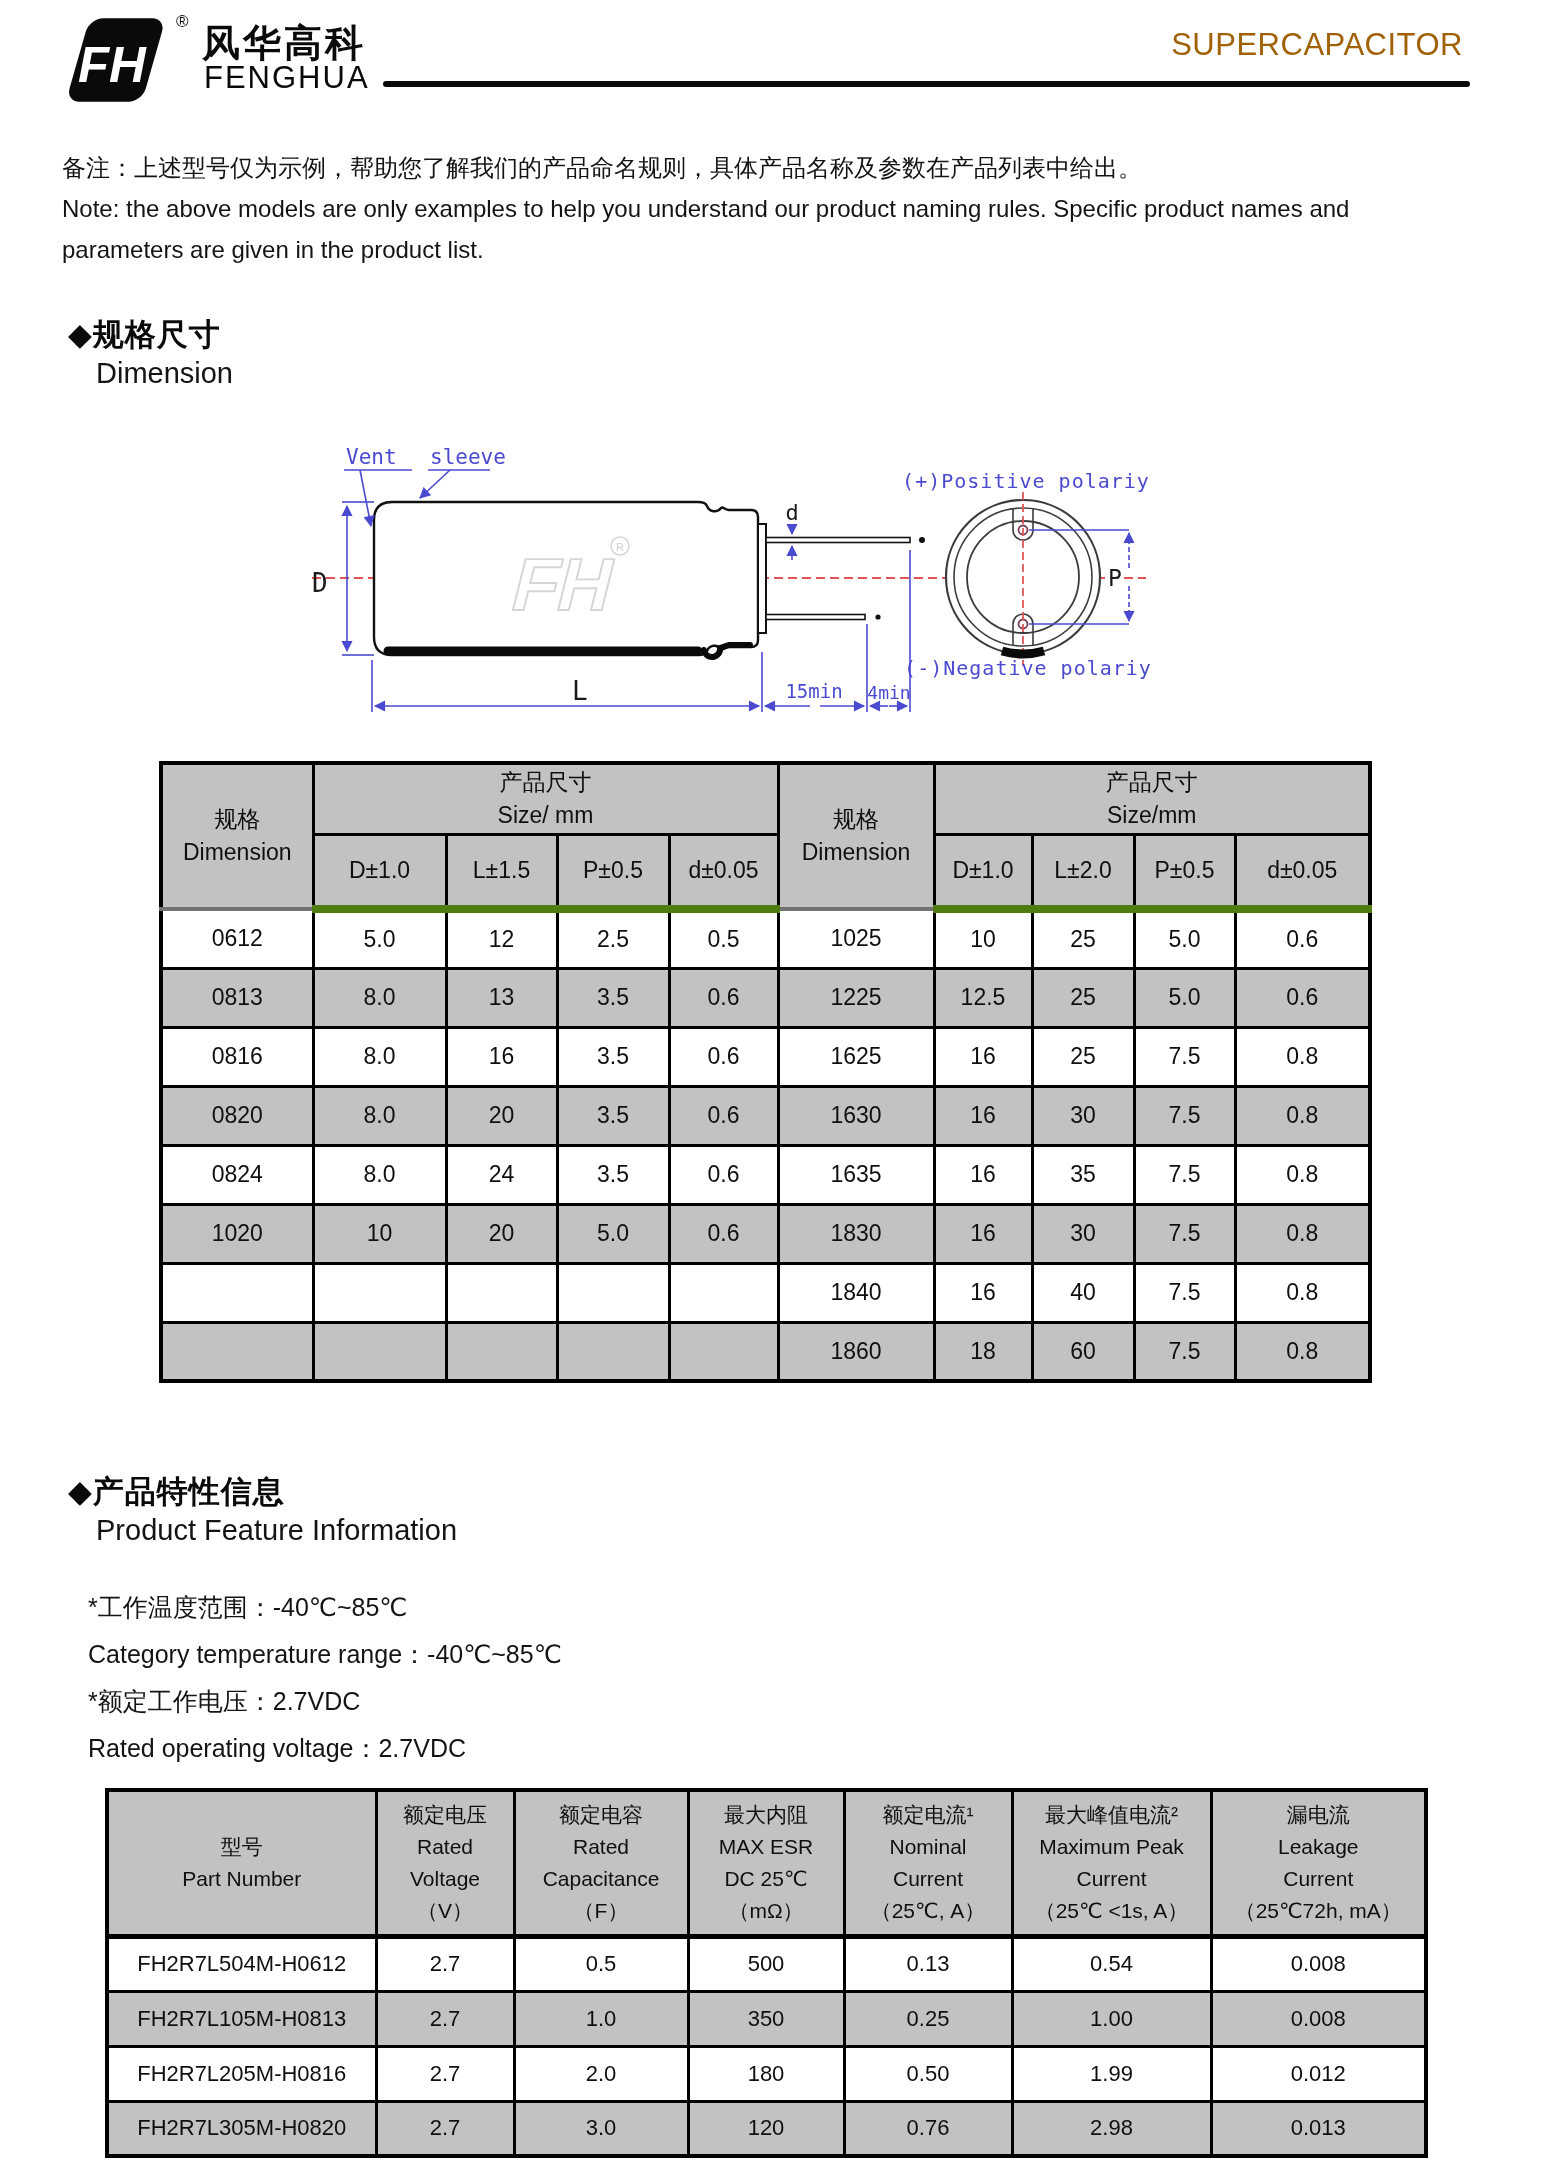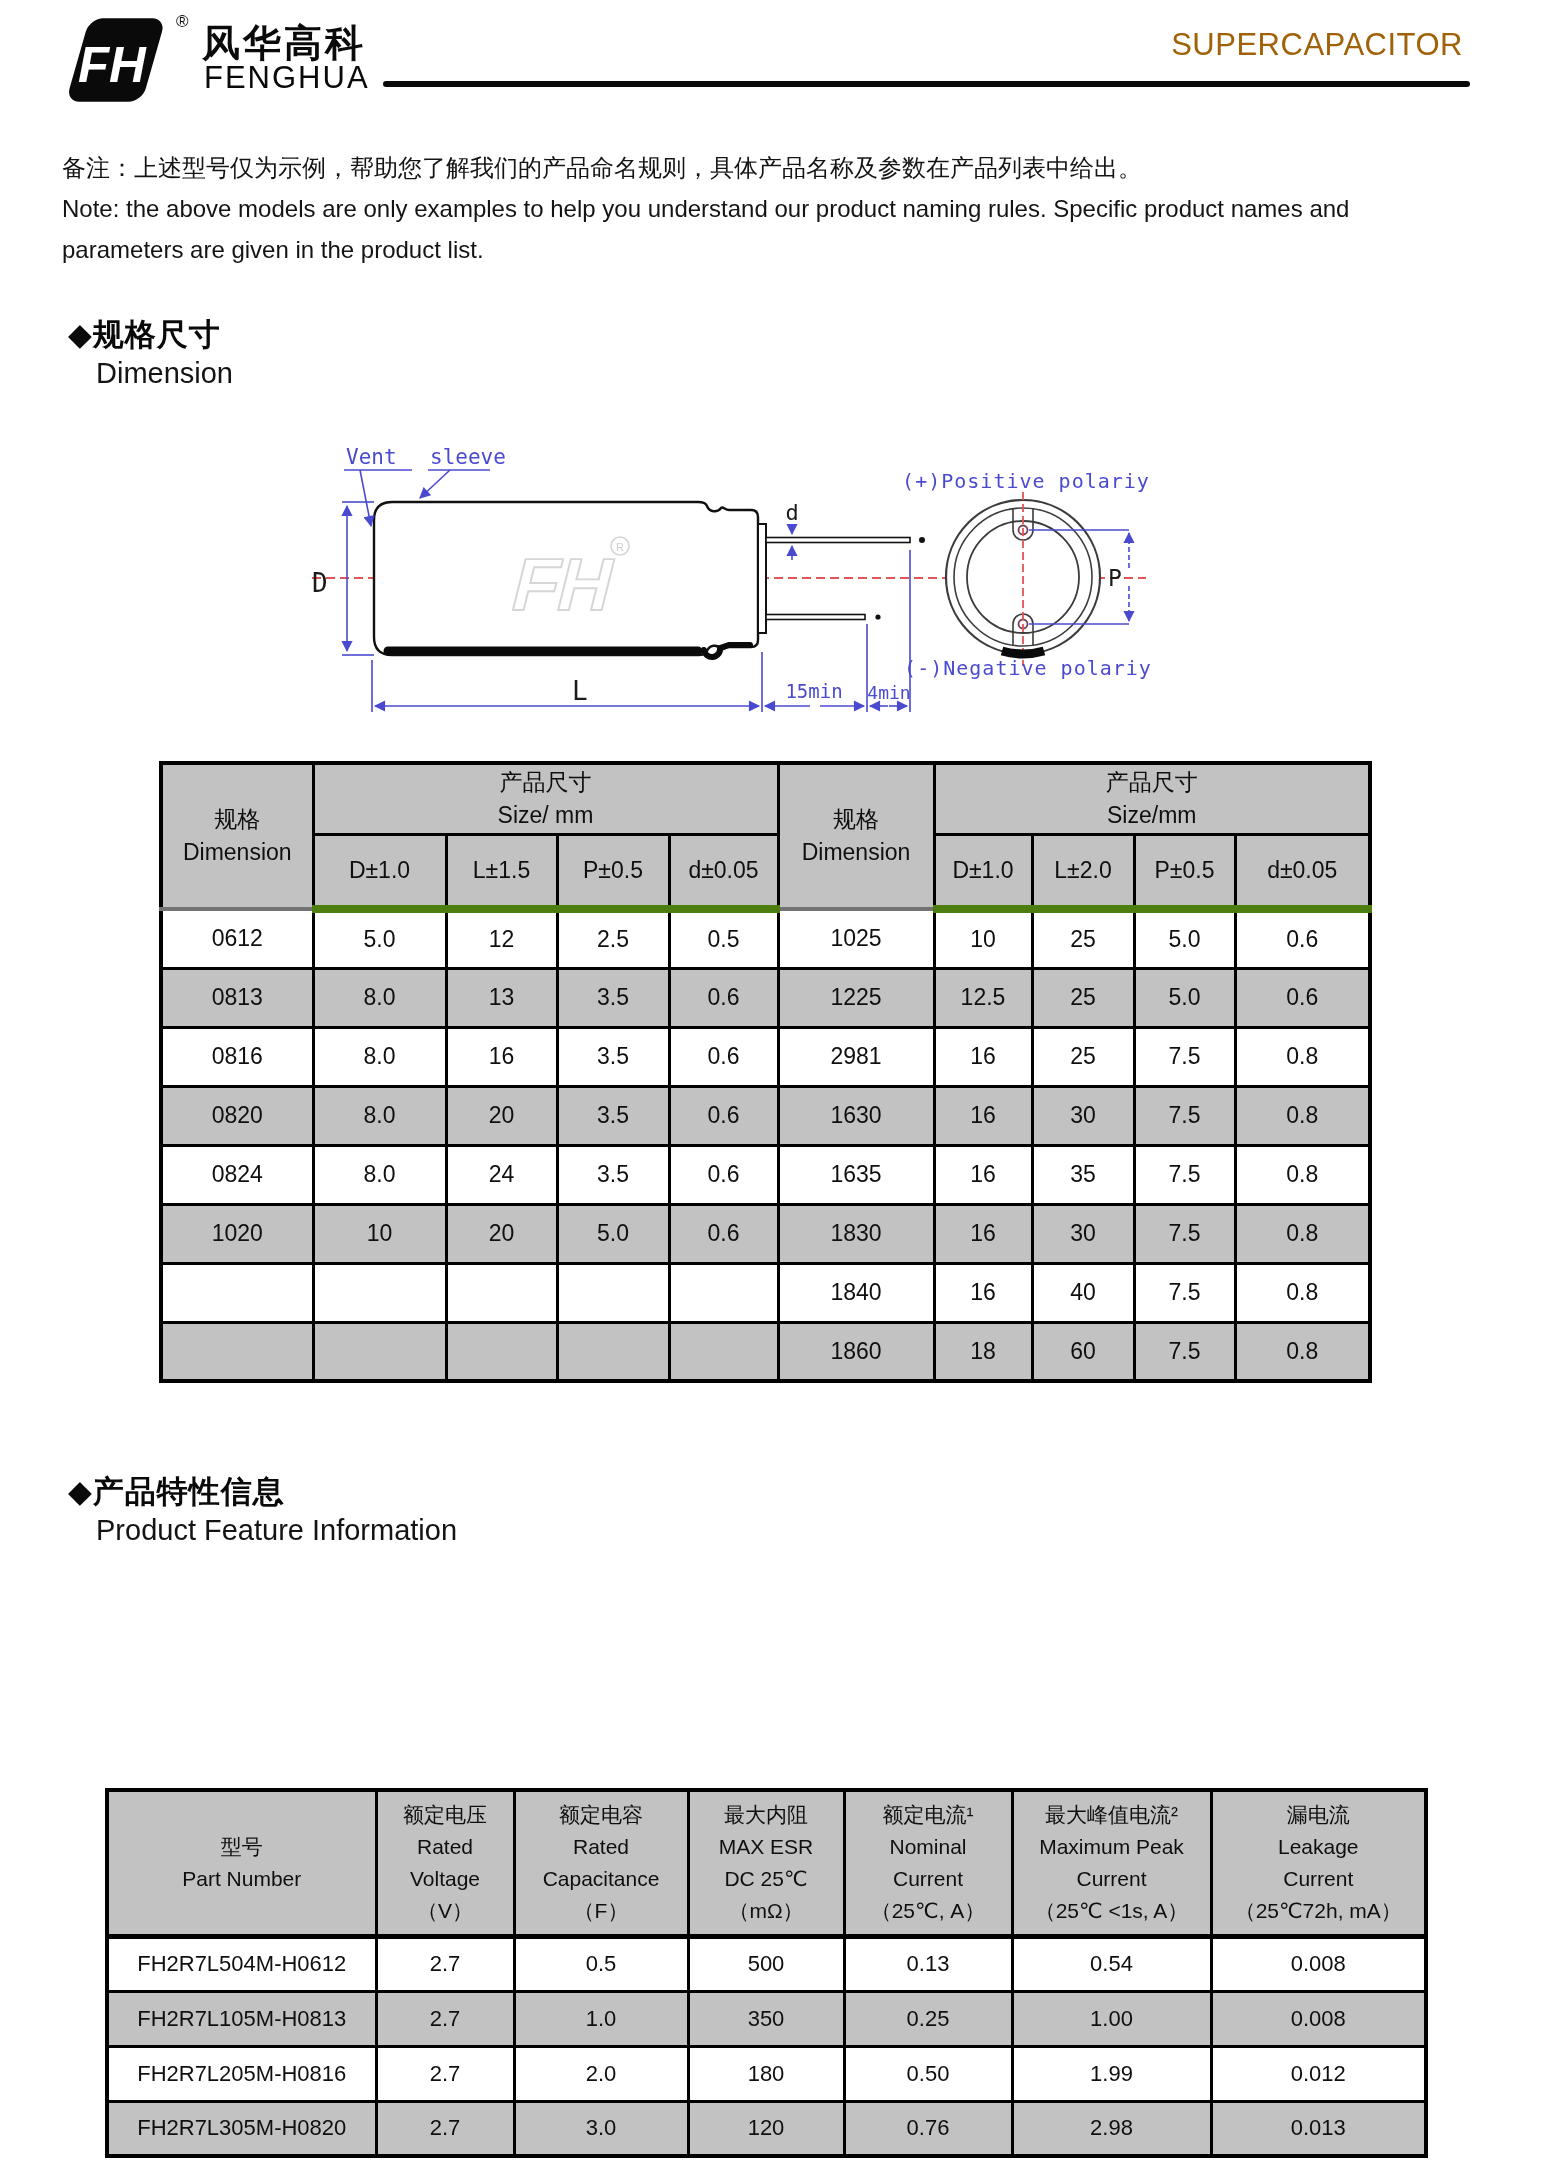--- a/index.html
+++ b/index.html
@@ -237,21 +237,21 @@
           <td>25</td>
           <td>5.0</td>
           <td>0.6</td>
       </tr>
       <tr>
         <td>0816</td>
           <td>8.0</td>
           <td>16</td>
           <td>3.5</td>
           <td>0.6</td>
-          <td>2981</td>
+          <td>1625</td>
           <td>16</td>
           <td>25</td>
           <td>7.5</td>
           <td>0.8</td>
       </tr>
       <tr>
         <td>0820</td>
           <td>8.0</td>
           <td>20</td>
           <td>3.5</td>
@@ -309,20 +309,26 @@
           <td>60</td>
           <td>7.5</td>
           <td>0.8</td>
       </tr>
     </tbody>
   </table>
 
   <div class="sec-title" style="left:68px; top:1471px;">◆产品特性信息</div>
   <div class="sec-sub" style="left:96px; top:1514px;">Product Feature Information</div>
 
+  <div class="specs">
+    <p>*工作温度范围：-40℃~85℃</p>
+    <p>Category temperature range：-40℃~85℃</p>
+    <p>*额定工作电压：2.7VDC</p>
+    <p>Rated operating voltage：2.7VDC</p>
+  </div>
 
   <table class="t2">
     <colgroup>
       <col style="width:269px">
         <col style="width:138px">
         <col style="width:174px">
         <col style="width:156px">
         <col style="width:168px">
         <col style="width:199px">
         <col style="width:215px">

